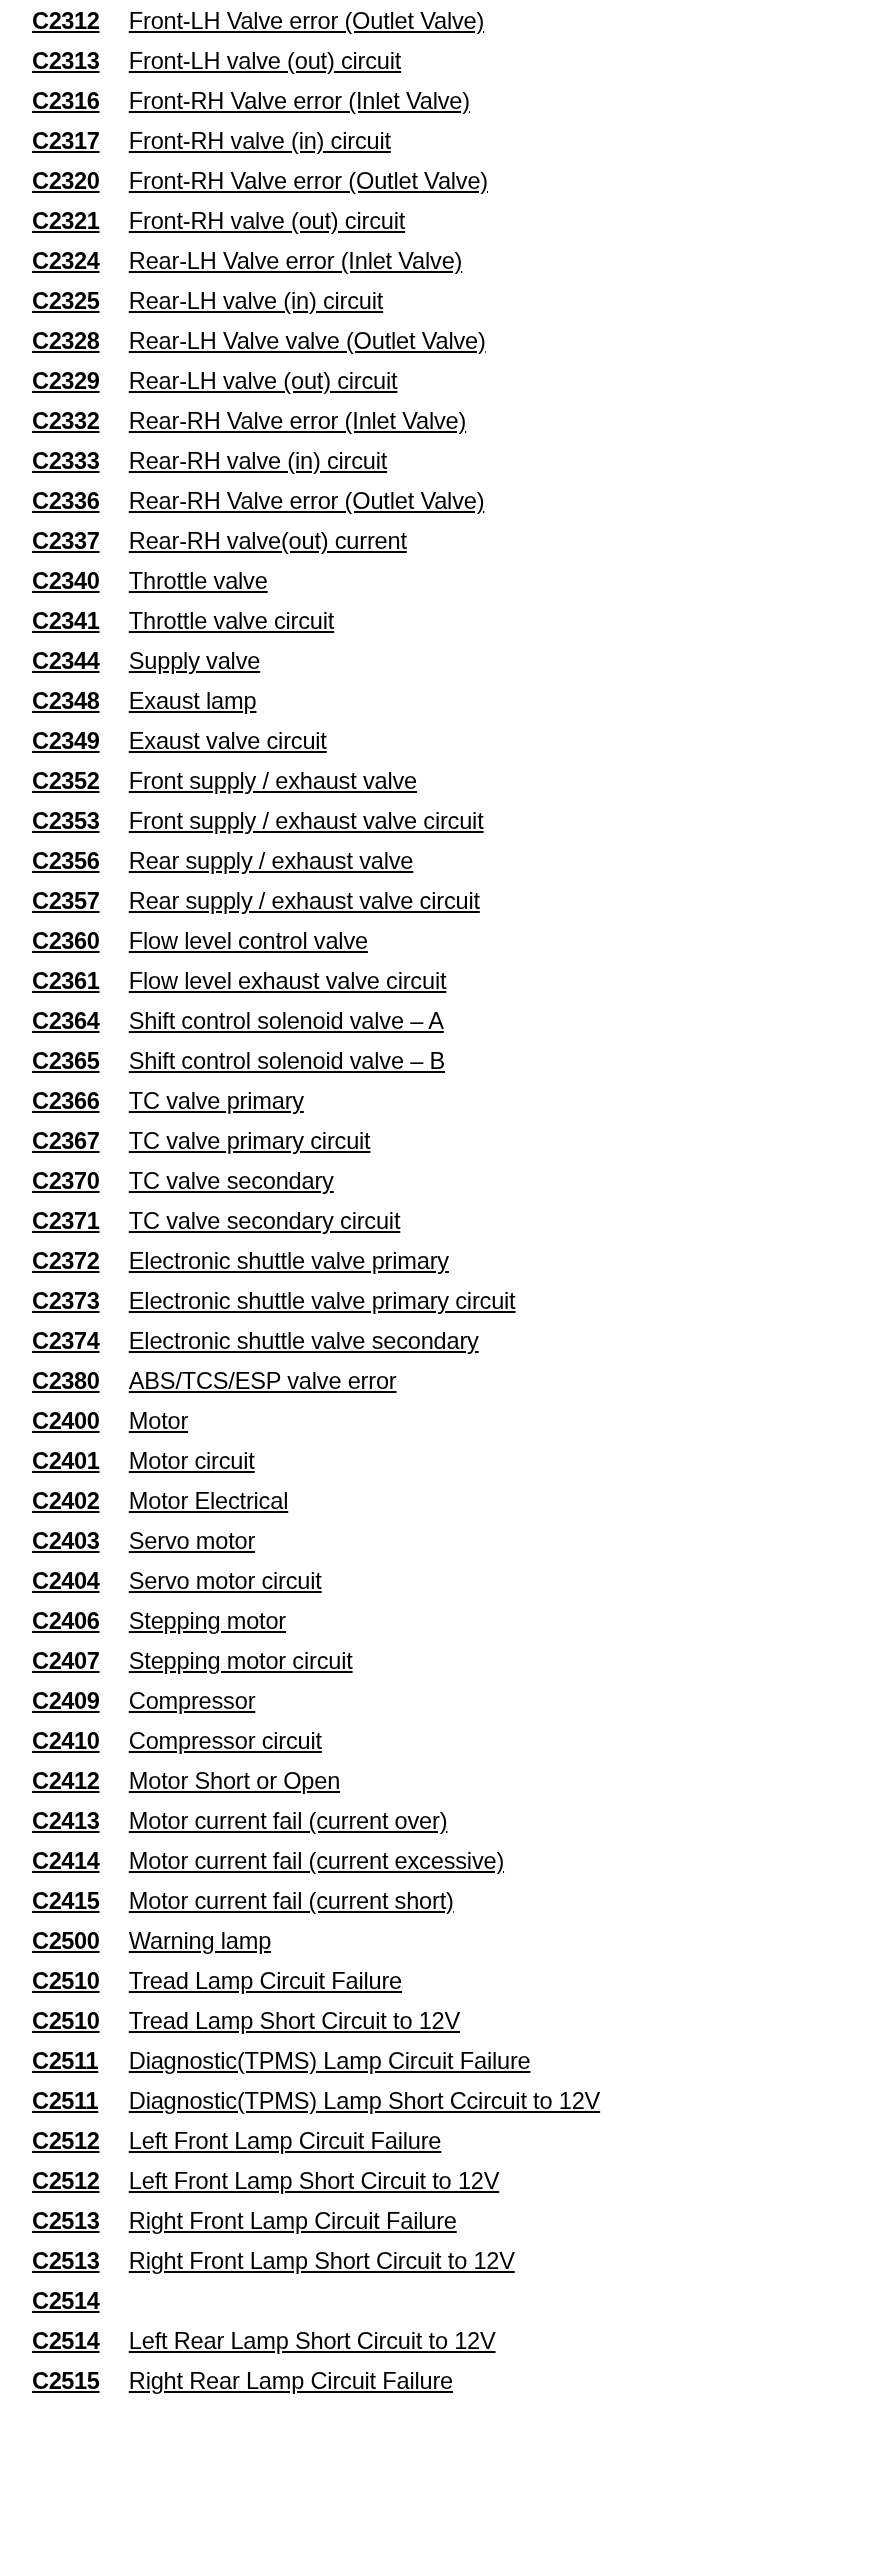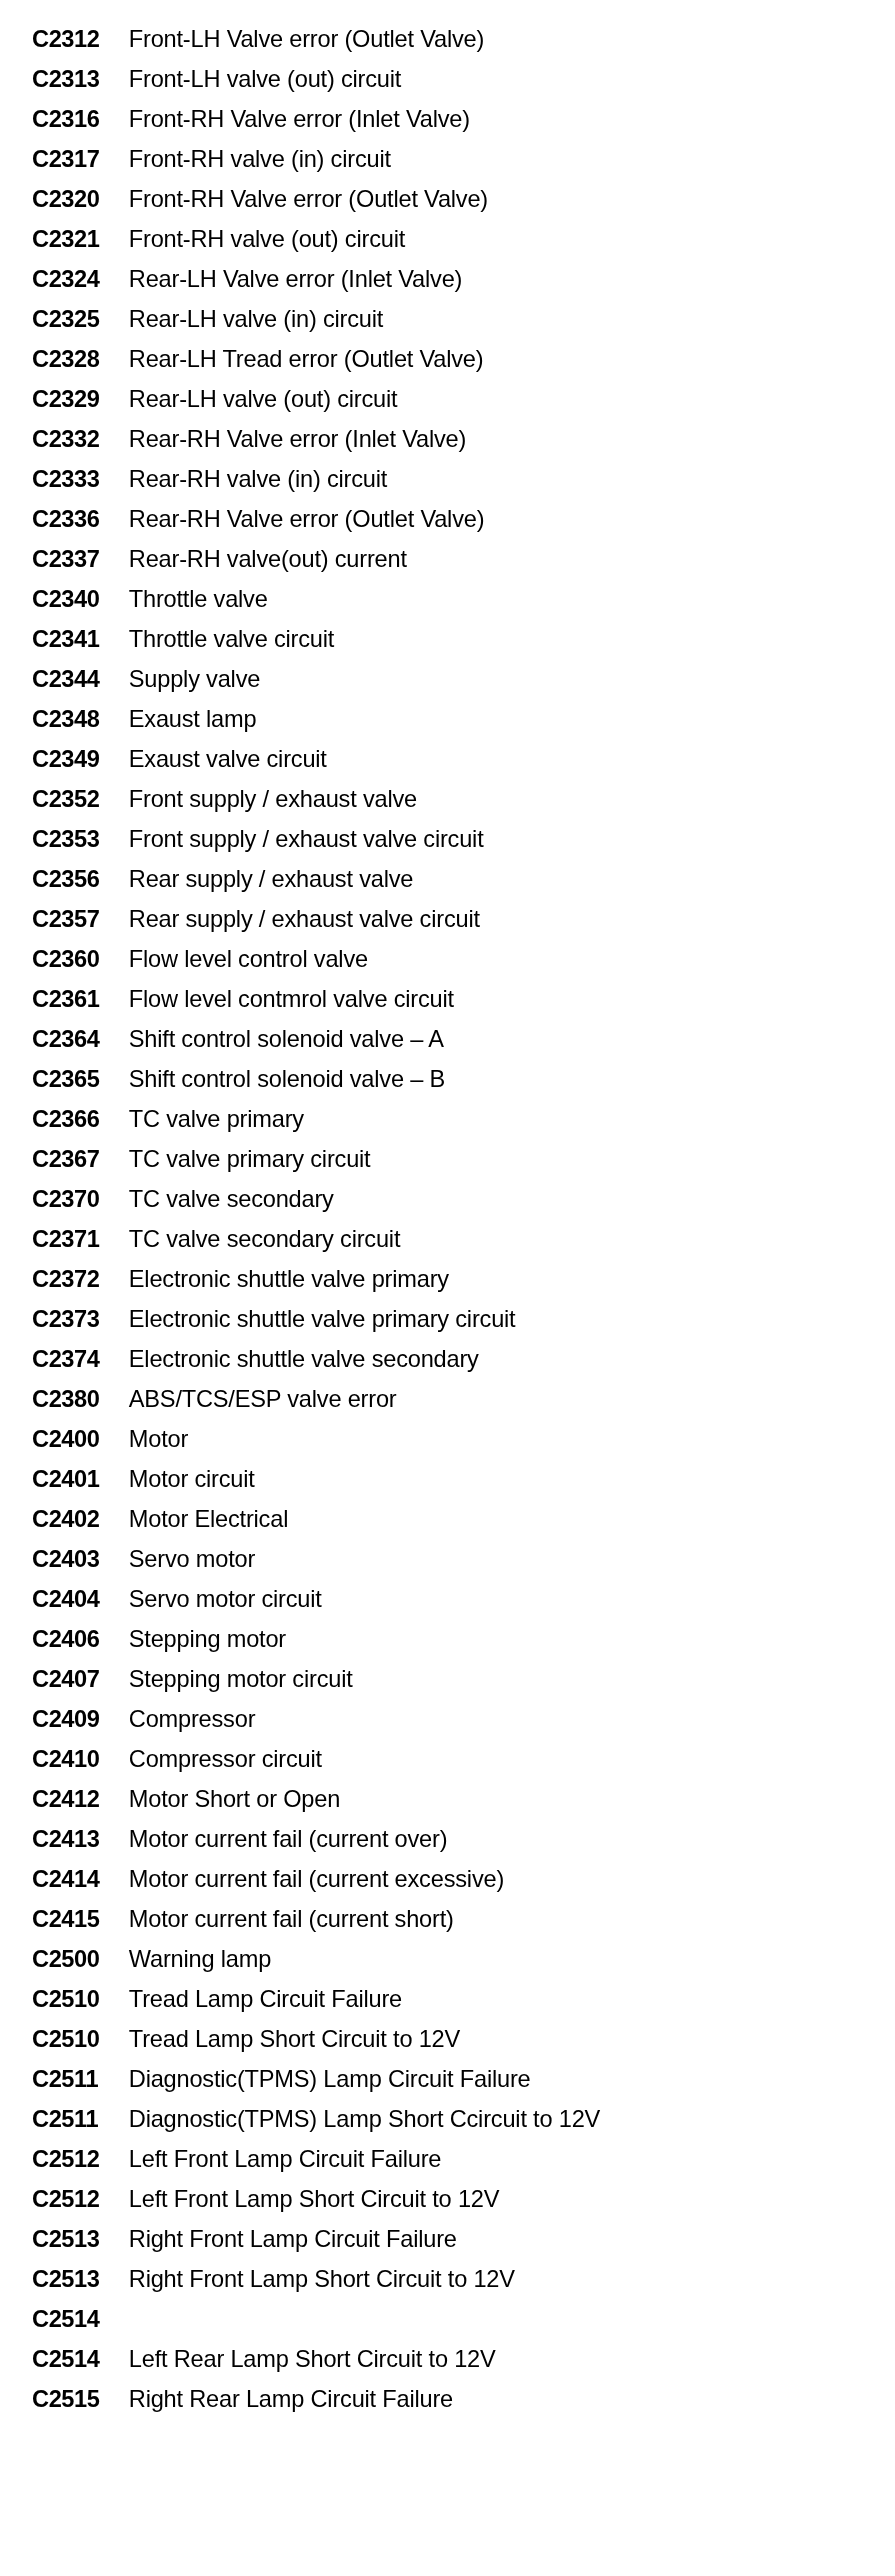--- a/index.html
+++ b/index.html
@@ -14,22 +14,23 @@
     font-family: "Liberation Sans", sans-serif;
     color: #000000;
     overflow: hidden;
   }
   #page {
     position: relative;
     width: 895px;
     height: 2576px;
     background: #ffffff;
     box-sizing: border-box;
-    padding-top: 19px;
+    padding-top: 1px;
     padding-left: 32px;
+    text-decoration: underline;
   }
   .dtc-list {
     list-style: none;
     margin: 0;
     padding: 0;
   }
   .dtc-row {
     display: flex;
     align-items: baseline;
     height: 40px;
@@ -85,21 +86,21 @@
       <li class="dtc-row">
         <span class="dtc-code">C2324</span>
         <span class="dtc-desc">Rear-LH Valve error (Inlet Valve)</span>
       </li>
       <li class="dtc-row">
         <span class="dtc-code">C2325</span>
         <span class="dtc-desc">Rear-LH valve (in) circuit</span>
       </li>
       <li class="dtc-row">
         <span class="dtc-code">C2328</span>
-        <span class="dtc-desc">Rear-LH Tread error (Outlet Valve)</span>
+        <span class="dtc-desc">Rear-LH Valve valve (Outlet Valve)</span>
       </li>
       <li class="dtc-row">
         <span class="dtc-code">C2329</span>
         <span class="dtc-desc">Rear-LH valve (out) circuit</span>
       </li>
       <li class="dtc-row">
         <span class="dtc-code">C2332</span>
         <span class="dtc-desc">Rear-RH Valve error (Inlet Valve)</span>
       </li>
       <li class="dtc-row">
@@ -149,21 +150,21 @@
       <li class="dtc-row">
         <span class="dtc-code">C2357</span>
         <span class="dtc-desc">Rear supply / exhaust valve circuit</span>
       </li>
       <li class="dtc-row">
         <span class="dtc-code">C2360</span>
         <span class="dtc-desc">Flow level control valve</span>
       </li>
       <li class="dtc-row">
         <span class="dtc-code">C2361</span>
-        <span class="dtc-desc">Flow level contmrol valve circuit</span>
+        <span class="dtc-desc">Flow level exhaust valve circuit</span>
       </li>
       <li class="dtc-row">
         <span class="dtc-code">C2364</span>
         <span class="dtc-desc">Shift control solenoid valve – A</span>
       </li>
       <li class="dtc-row">
         <span class="dtc-code">C2365</span>
         <span class="dtc-desc">Shift control solenoid valve – B</span>
       </li>
       <li class="dtc-row">

